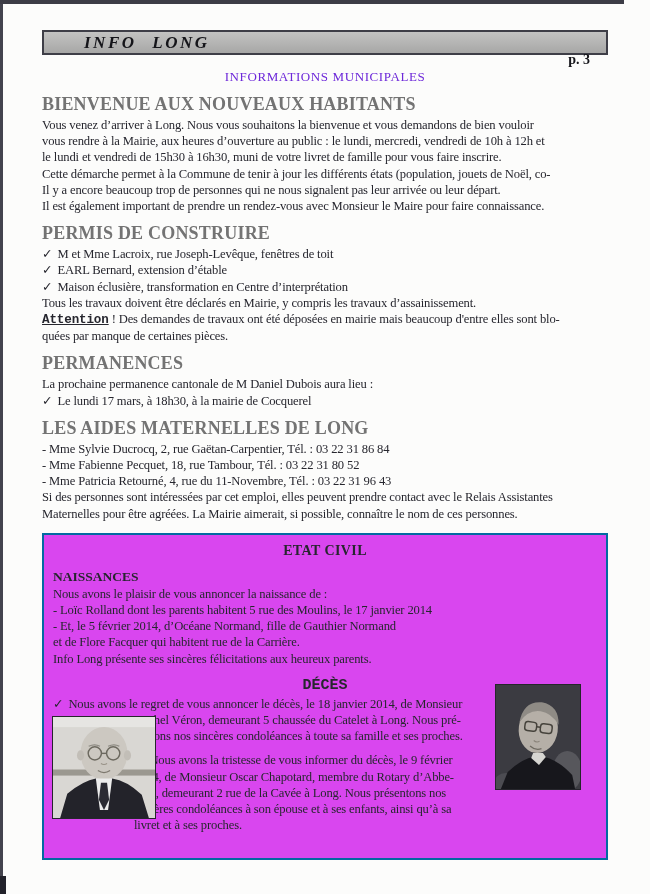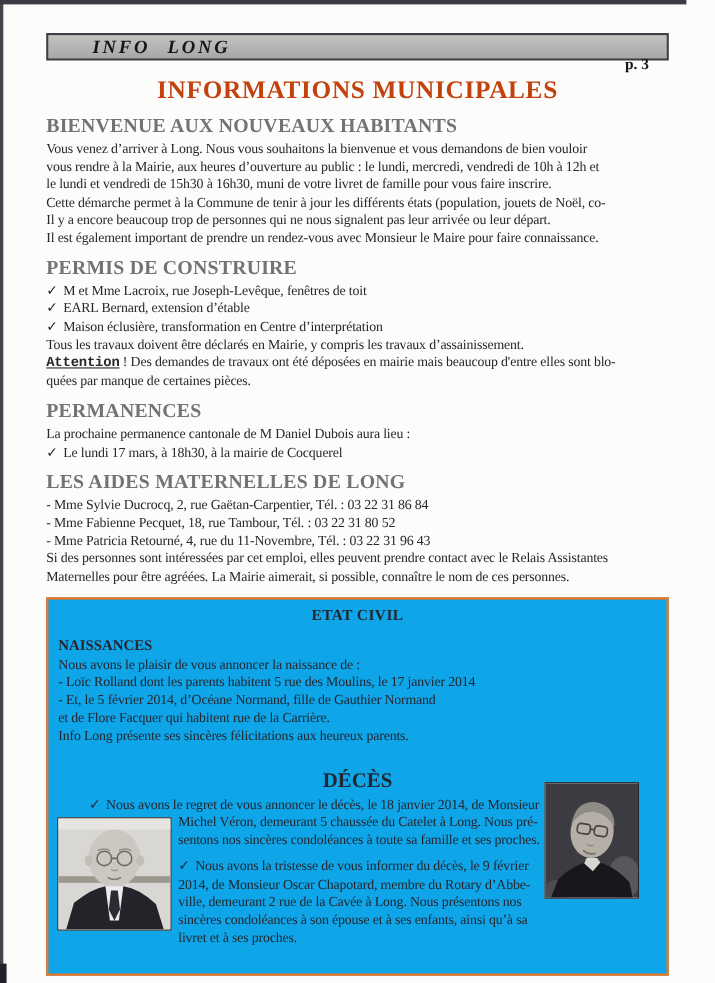--- a/index.html
+++ b/index.html
@@ -19,39 +19,39 @@
   
   .masthead{
     border:2px solid #3e3e47;height:25px;
     background:linear-gradient(#c3c3c2,#a7a7a6);
     display:flex;align-items:center;justify-content:space-between;
     padding:0 16px 0 40px;box-sizing:border-box;width:100%;
   }
   .mast-title{font-weight:bold;font-style:italic;font-size:17px;letter-spacing:2.5px;word-spacing:9px;color:#15151a;}
   .mast-page{font-weight:bold;font-size:14px;color:#15151a;margin-top:35px;}
 
-  .page-title{text-align:center;font-weight:bold;font-size:23px;letter-spacing:0.6px;margin:14px 0 9px 0;color:#c2410c;}
+  .page-title{text-align:center;font-weight:normal;font-size:13px;letter-spacing:0.6px;margin:14px 0 9px 0;color:#6d28d9;}
 
   section{margin-bottom:9px;}
   .sec-h{font-weight:bold;font-size:18px;letter-spacing:0.2px;margin:0 0 2px 0;color:#737373;}
   .line{font-size:12.6px;line-height:16.2px;letter-spacing:-0.15px;white-space:nowrap;}
   .bold{font-weight:bold;}
   .u-bold{font-weight:bold;text-decoration:underline;font-family:Liberation Mono, monospace;}
   .check{display:inline-block;margin-right:5px;}
 
   
   .civil-box{
-    border:2px solid #f97316;margin-top:11px;padding:6px 9px 12px 9px;
-    background:#0ea5e9;box-sizing:border-box;width:100%;
+    border:2px solid #0369a1;margin-top:11px;padding:6px 9px 12px 9px;
+    background:#d946ef;box-sizing:border-box;width:100%;
   }
   .civil-title{text-align:center;font-weight:bold;font-size:14px;letter-spacing:0.4px;margin:2px 0 10px 0;}
   .civil-h{font-weight:bold;font-size:13.5px;margin:0 0 1px 0;}
-  .deces-h{text-align:center;font-weight:bold;font-size:19px;margin:22px 0 2px 0;}
+  .deces-h{text-align:center;font-weight:bold;font-size:15px;margin:10px 0 2px 0;font-family:Liberation Mono, monospace;}
 
-  .deces{position:relative;min-height:150px;padding-left:28px;}
+  .deces{position:relative;min-height:150px;}
   .d-line{font-size:12.6px;line-height:16.2px;letter-spacing:-0.15px;white-space:nowrap;}
   .d-mid{margin-left:81px;}
   .d-gap{margin-top:8px;}
   .photo{position:absolute;border:1.5px solid #26262c;background:#cfcfcc;box-sizing:border-box;}
   .photo-left{left:-1px;top:20px;width:104px;height:103px;}
   .photo-right{right:16px;top:-12px;width:86px;height:106px;}
   .photo svg{display:block;width:100%;height:100%;}
 </style>
 </head>
 <body>

